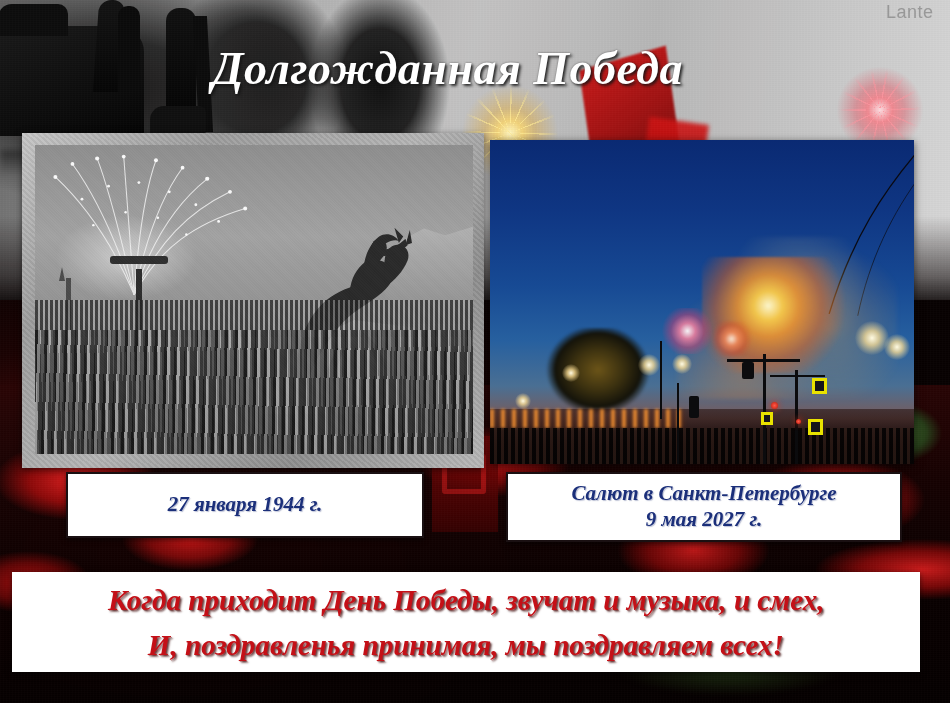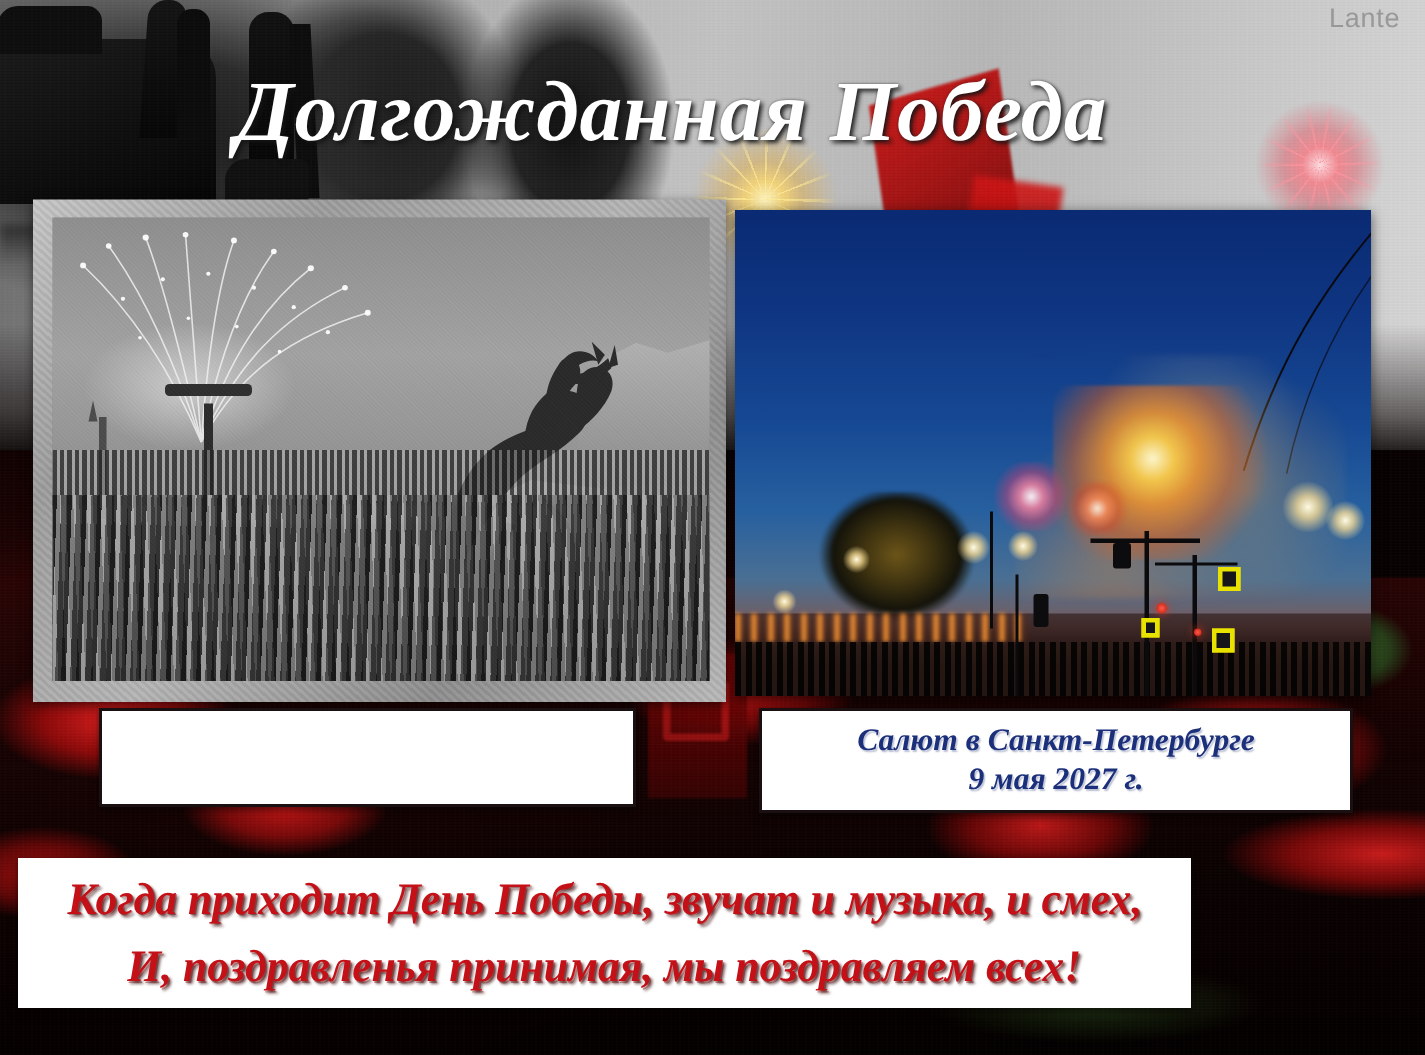--- a/index.html
+++ b/index.html
@@ -128,21 +128,21 @@
   .ribbon:after{content:"";position:absolute;left:10px;top:18px;width:34px;height:30px;
     border:5px solid #b81818;border-radius:3px;opacity:.8;}
 
   
   .watermark{position:absolute;left:886px;top:2px;font-family:"Liberation Sans",sans-serif;
     font-size:18px;color:rgba(120,120,120,.62);letter-spacing:.5px;white-space:nowrap;}
 
   
   .title{position:absolute;left:0;top:42px;width:895px;text-align:center;
     font-family:"Liberation Serif",serif;font-style:italic;font-weight:bold;
-    font-size:57px;color:#ffffff;letter-spacing:.5px;
+    font-size:46px;color:#ffffff;letter-spacing:.5px;
     text-shadow:2px 2px 3px rgba(20,20,20,.85), 0 0 2px rgba(40,40,40,.6);}
 
   
   .photo-frame{position:absolute;box-sizing:border-box;}
   
   .photo-left{left:22px;top:133px;width:462px;height:335px;padding:12px 11px 14px 13px;
     background:
       repeating-linear-gradient(42deg, rgba(255,255,255,.05) 0 2px, rgba(0,0,0,.05) 2px 4px),
       linear-gradient(135deg,#c6c6c6 0%,#9d9d9d 25%,#b4b4b4 50%,#8e8e8e 75%,#b9b9b9 100%);
     box-shadow:0 2px 7px rgba(0,0,0,.55);}
@@ -223,21 +223,21 @@
   .caption{position:absolute;box-sizing:border-box;background:#ffffff;
     border:2px solid #1a1012;display:flex;align-items:center;justify-content:center;
     box-shadow:0 2px 5px rgba(0,0,0,.5);}
   .caption-text{font-family:"Liberation Serif",serif;font-style:italic;font-weight:bold;
     font-size:21px;line-height:1.22;color:#1b2f7a;text-align:center;
     text-shadow:1px 1px 1px rgba(120,130,170,.5);}
   .cap-left{left:66px;top:472px;width:358px;height:66px;}
   .cap-right{left:506px;top:472px;width:396px;height:70px;}
 
   
-  .verse{position:absolute;left:12px;top:572px;width:782px;height:100px;background:#ffffff;
+  .verse{position:absolute;left:12px;top:572px;width:908px;height:100px;background:#ffffff;
     display:flex;flex-direction:column;align-items:center;justify-content:center;
     box-shadow:0 2px 6px rgba(0,0,0,.55);}
   .verse-line{font-family:"Liberation Serif",serif;font-style:italic;font-weight:bold;
     font-size:30px;line-height:1.5;color:#c41017;white-space:nowrap;
     transform:scaleX(.97);
     text-shadow:2px 2px 2px rgba(60,10,10,.62), 1px 1px 0 rgba(120,20,20,.4);}
 </style>
 </head>
 <body>
 
@@ -397,20 +397,21 @@
     <div class="ped-sign" style="left:75%;top:86%;">
         <i></i>
       </div>
     <div class="ped-sign" style="left:64%;top:84%;width:12px;height:13px;">
         <i></i>
       </div>
   </div>
 
   <div class="caption cap-left">
     <div class="caption-text">
+      <div>27 января 1944 г.</div>
     </div>
   </div>
 
   <div class="caption cap-right">
     <div class="caption-text">
       <div>Салют в Санкт-Петербурге</div>
       <div>9 мая 2027 г.</div>
     </div>
   </div>
 

